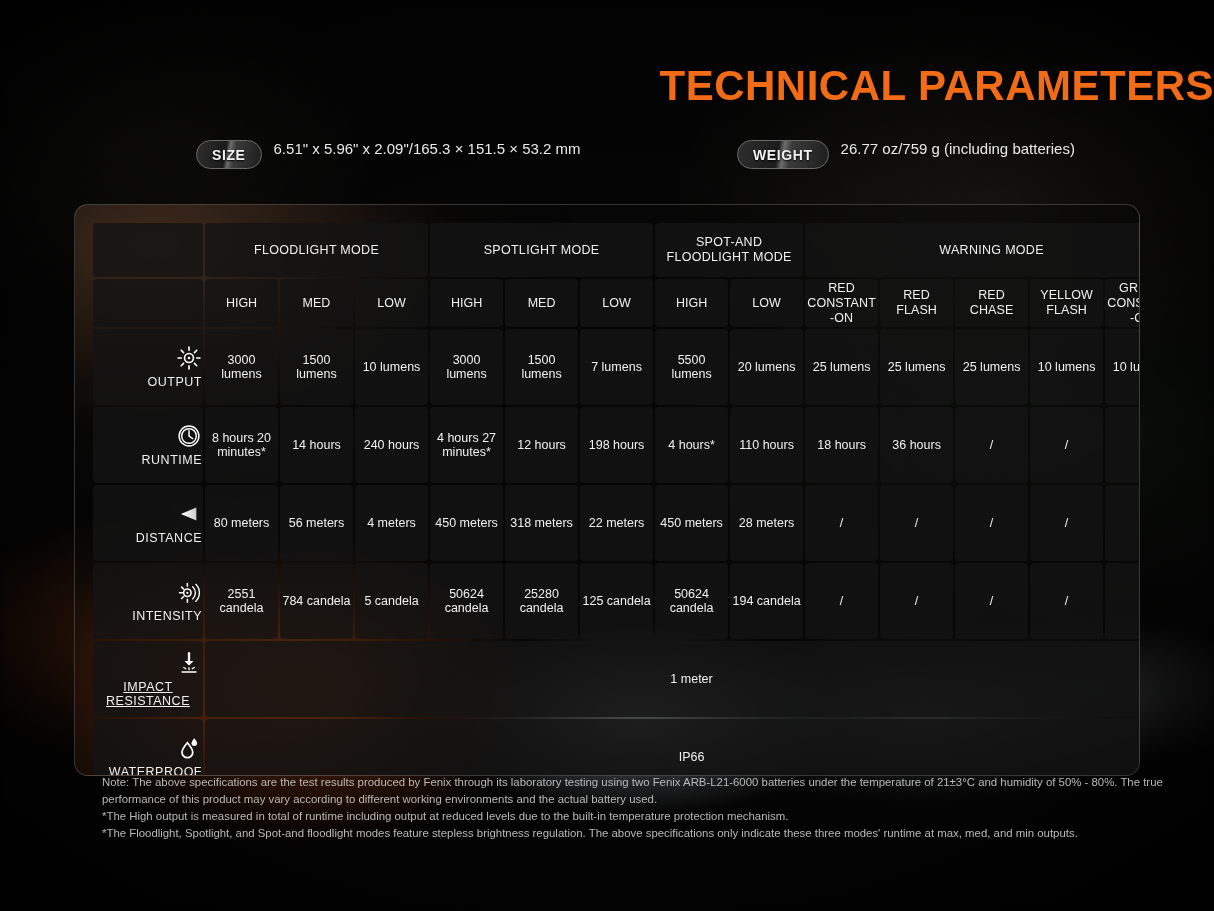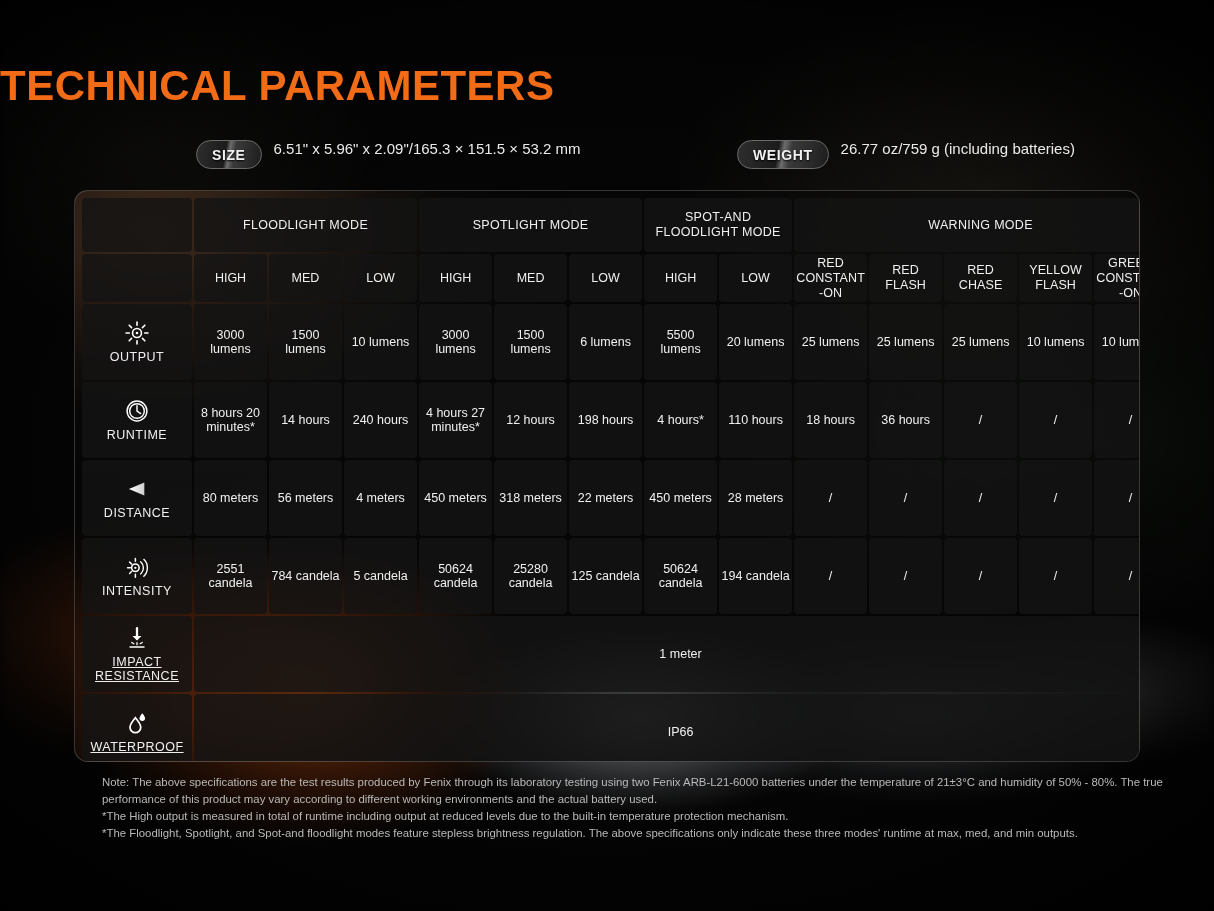--- a/index.html
+++ b/index.html
@@ -35,21 +35,21 @@
     background: radial-gradient(ellipse 900px 620px at 607px 455px, rgba(0,0,0,0) 30%, rgba(0,0,0,0.55) 72%, rgba(0,0,0,0.92) 100%);
     pointer-events: none;
   }
 
   #page { position: absolute; inset: 0; }
 
   
   .title {
     position: absolute;
     top: 62px; left: 0; right: 0;
-    text-align: left;
+    text-align: right;
     color: #F26B17;
     font-size: 42px;
     font-weight: bold;
     letter-spacing: 0.5px;
   }
 
   
   .specline { position: absolute; top: 140px; display: flex; align-items: flex-start; gap: 12px; }
   .specline.size { left: 196px; }
   .specline.weight { left: 737px; }
@@ -67,30 +67,30 @@
     font-size: 14px;
     font-weight: bold;
     letter-spacing: 0.6px;
     text-shadow: 0 1px 2px #000;
   }
   .spectext { color: #eaeaea; font-size: 15px; white-space: nowrap; }
 
   
   #table-shell {
     position: absolute;
-    left: 74px; top: 190px;
+    left: 74px; top: 204px;
     width: 1066px; height: 572px;
     border-radius: 14px;
     border: 1px solid rgba(150,145,140,0.35);
     background:
       radial-gradient(ellipse 420px 260px at 80px 40px, rgba(108,70,45,0.55) 0%, rgba(30,22,16,0.1) 70%, rgba(0,0,0,0) 100%),
       radial-gradient(ellipse 300px 240px at 120px 520px, rgba(150,62,20,0.30) 0%, rgba(0,0,0,0) 72%),
       rgba(8,8,8,0.40);
     overflow: hidden;
-    padding: 5px;
+    padding: 16px;
   }
 
   table#spec-table {
     width: 100%; height: 100%;
     border-collapse: separate;
     border-spacing: 2px;
     table-layout: fixed;
   }
   table#spec-table td, table#spec-table th {
     background: rgba(20,20,20,0.82);
@@ -129,21 +129,21 @@
 
   
   td.rowlabel {
     background: rgba(28,24,20,0.72);
     color: #ffffff;
     font-size: 13px;
     font-weight: bold;
     letter-spacing: 0.5px;
     padding: 6px 2px;
   }
-  td.rowlabel .rl-inner { display:flex; flex-direction:column; align-items:center; gap:5px; }
+  td.rowlabel .rl-inner { display:flex; flex-direction:column; align-items:flex-end; gap:5px; }
   td.rowlabel .rl-text { line-height: 1.08; }
 
   tr.datarow td { height: 76px; }
   tr.datarow td.val { font-size: 13px; }
   tr.datarow td.slash { font-size: 15px; color: #e8e8e8; }
 
   
   tr.wide td { height: 76px; }
   td.widecell {
     background: rgba(14,14,14,0.18);
@@ -243,21 +243,21 @@
                 </svg>
               </span>
               <span class="rl-text">OUTPUT</span>
             </div>
           </td>
           <td class="val">3000 lumens</td>
           <td class="val">1500 lumens</td>
           <td class="val">10 lumens</td>
           <td class="val">3000 lumens</td>
           <td class="val">1500 lumens</td>
-          <td class="val">6 lumens</td>
+          <td class="val">7 lumens</td>
           <td class="val">5500 lumens</td>
           <td class="val">20 lumens</td>
           <td class="val">25 lumens</td>
           <td class="val">25 lumens</td>
           <td class="val">25 lumens</td>
           <td class="val">10 lumens</td>
           <td class="val">10 lumens</td>
         </tr>
 
         <tr class="datarow">

